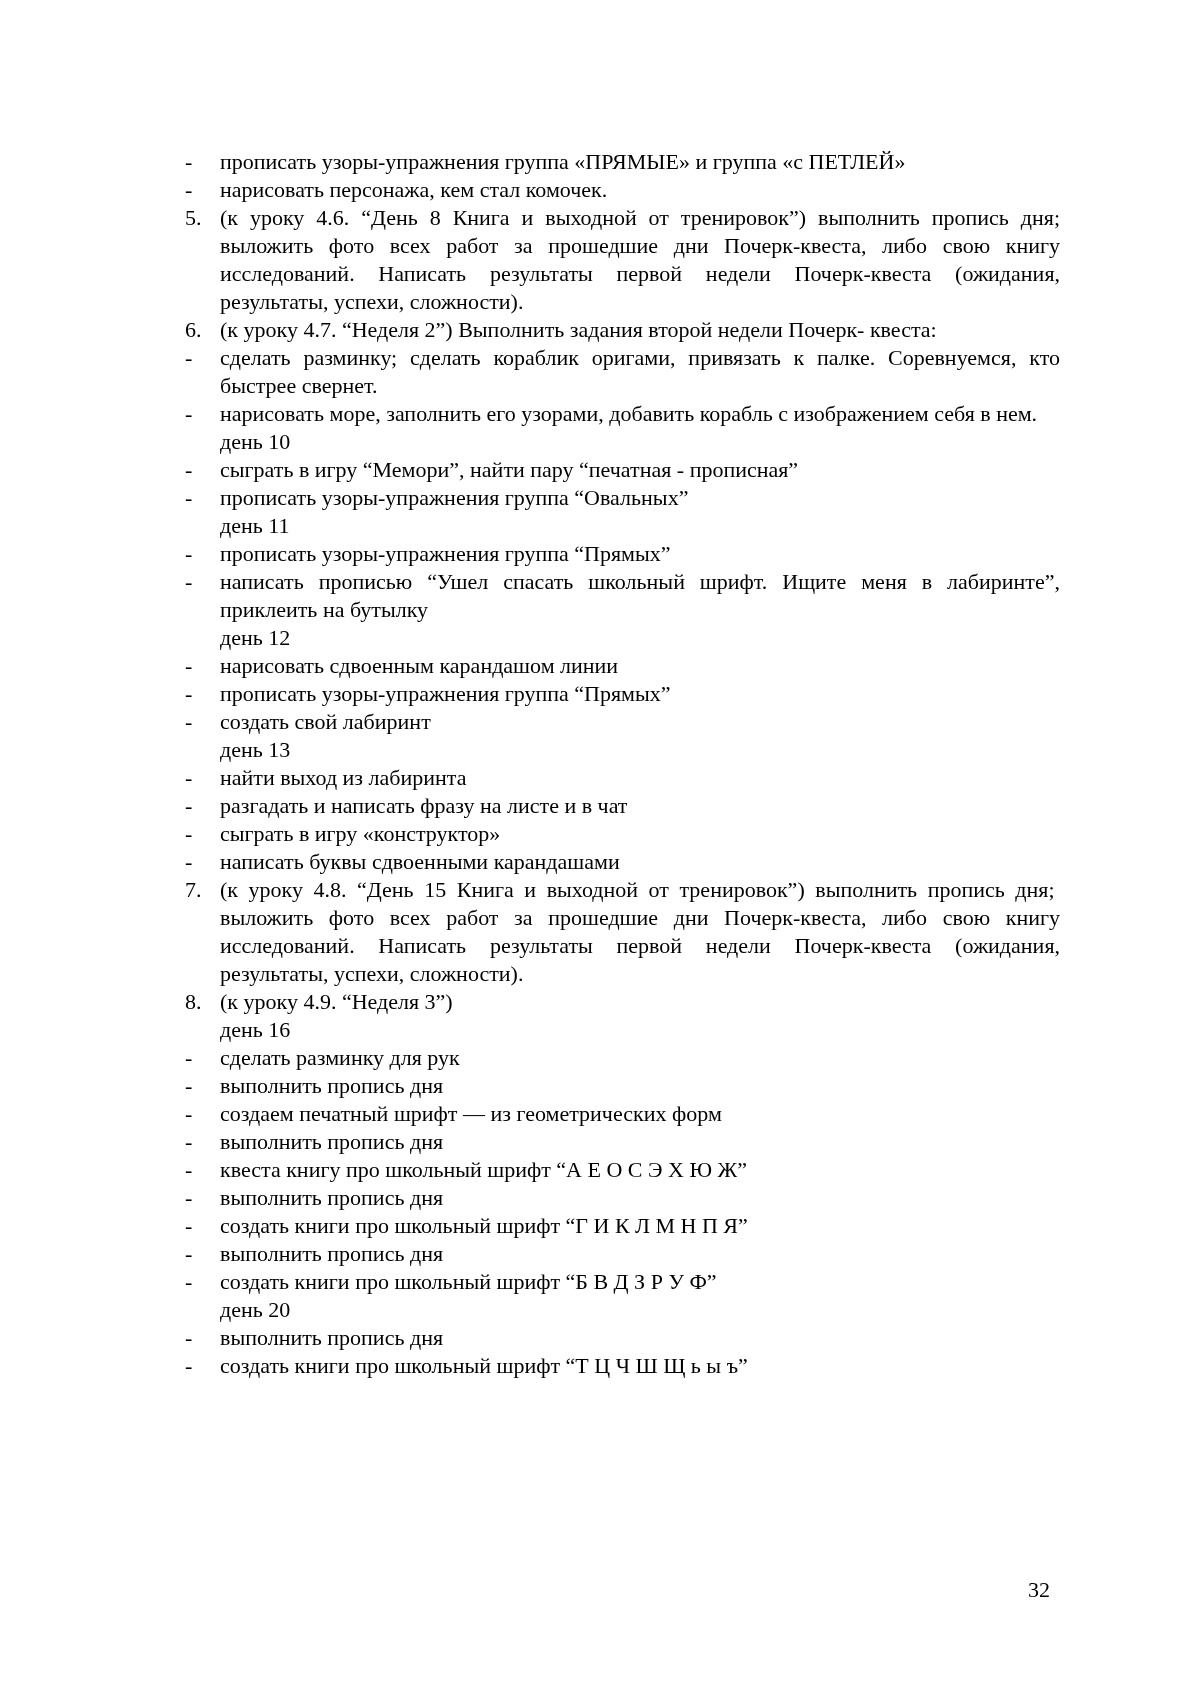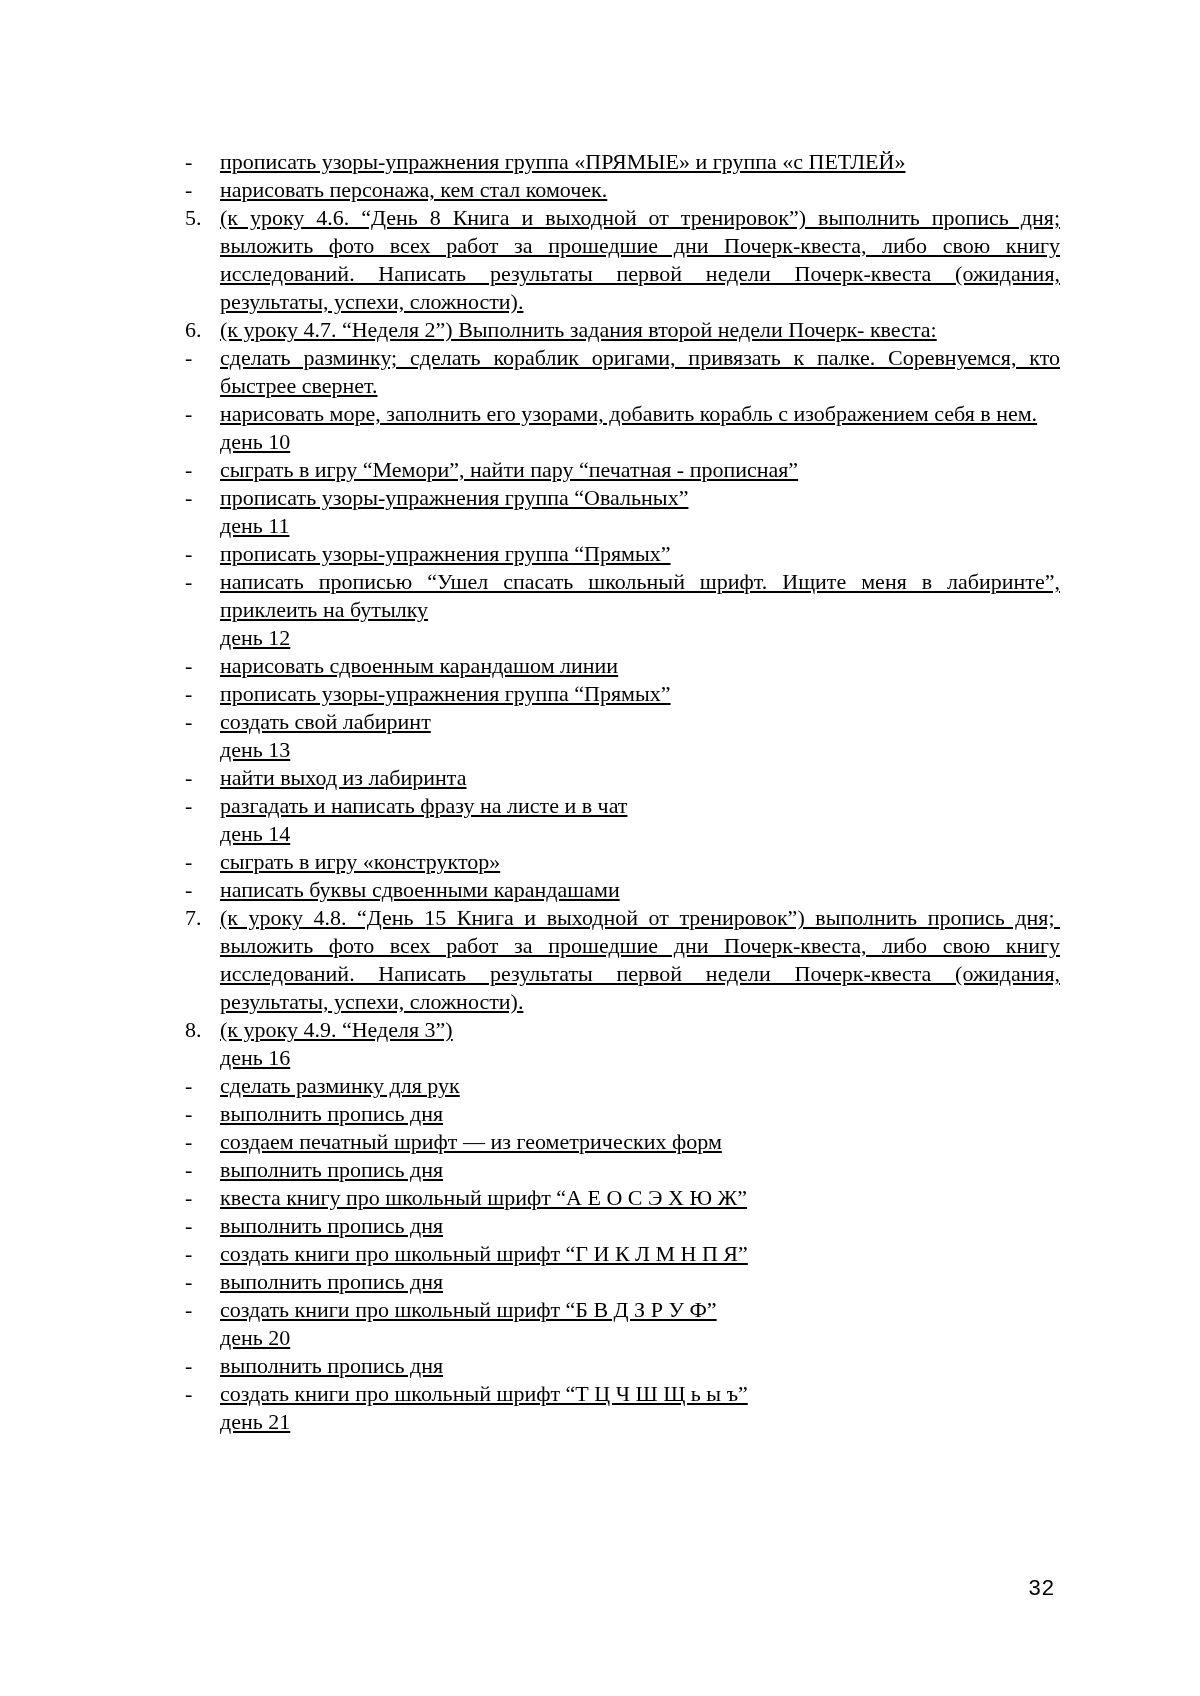--- a/index.html
+++ b/index.html
@@ -31,27 +31,25 @@
   .row .marker {
     position: absolute;
     left: 0;
     top: 0;
     white-space: nowrap;
   }
   .row .txt {
     text-align: justify;
     text-align-last: left;
     text-justify: inter-word;
-    text-decoration: underline;
   }
   .page-number {
     position: absolute;
     top: 1576px;
     left: 1028px;
-    font-family: Liberation Mono, monospace;
   }
 </style>
 </head>
 <body>
 
 <div class="page">
   <div class="content">
       <div class="row">
     <span class="marker">-</span>
     <div class="txt">прописать узоры-упражнения группа «ПРЯМЫЕ» и группа «с ПЕТЛЕЙ»</div>
@@ -122,24 +120,20 @@
   </div>
       <div class="row">
     <span class="marker">-</span>
     <div class="txt">найти выход из лабиринта</div>
   </div>
       <div class="row">
     <span class="marker">-</span>
     <div class="txt">разгадать и написать фразу на листе и в чат</div>
   </div>
       <div class="row">
-    <span class="marker"></span>
-    <div class="txt">день 14</div>
-  </div>
-      <div class="row">
     <span class="marker">-</span>
     <div class="txt">сыграть в игру «конструктор»</div>
   </div>
       <div class="row">
     <span class="marker">-</span>
     <div class="txt">написать буквы сдвоенными карандашами</div>
   </div>
       <div class="row">
     <span class="marker">7.</span>
     <div class="txt">(к уроку 4.8. “День 15 Книга и выходной от тренировок”) выполнить пропись дня;&nbsp; выложить фото всех работ за прошедшие дни Почерк-квеста, либо свою книгу исследований. Написать результаты первой недели Почерк-квеста (ожидания, результаты, успехи, сложности).</div>
@@ -192,20 +186,16 @@
     <span class="marker"></span>
     <div class="txt">день 20</div>
   </div>
       <div class="row">
     <span class="marker">-</span>
     <div class="txt">выполнить пропись дня</div>
   </div>
       <div class="row">
     <span class="marker">-</span>
     <div class="txt">создать книги про школьный шрифт “Т Ц Ч Ш Щ ь ы ъ”</div>
-  </div>
-      <div class="row">
-    <span class="marker"></span>
-    <div class="txt">день 21</div>
   </div>
     </div>
   <div class="page-number">32</div>
 </div>
 
 </body></html>

